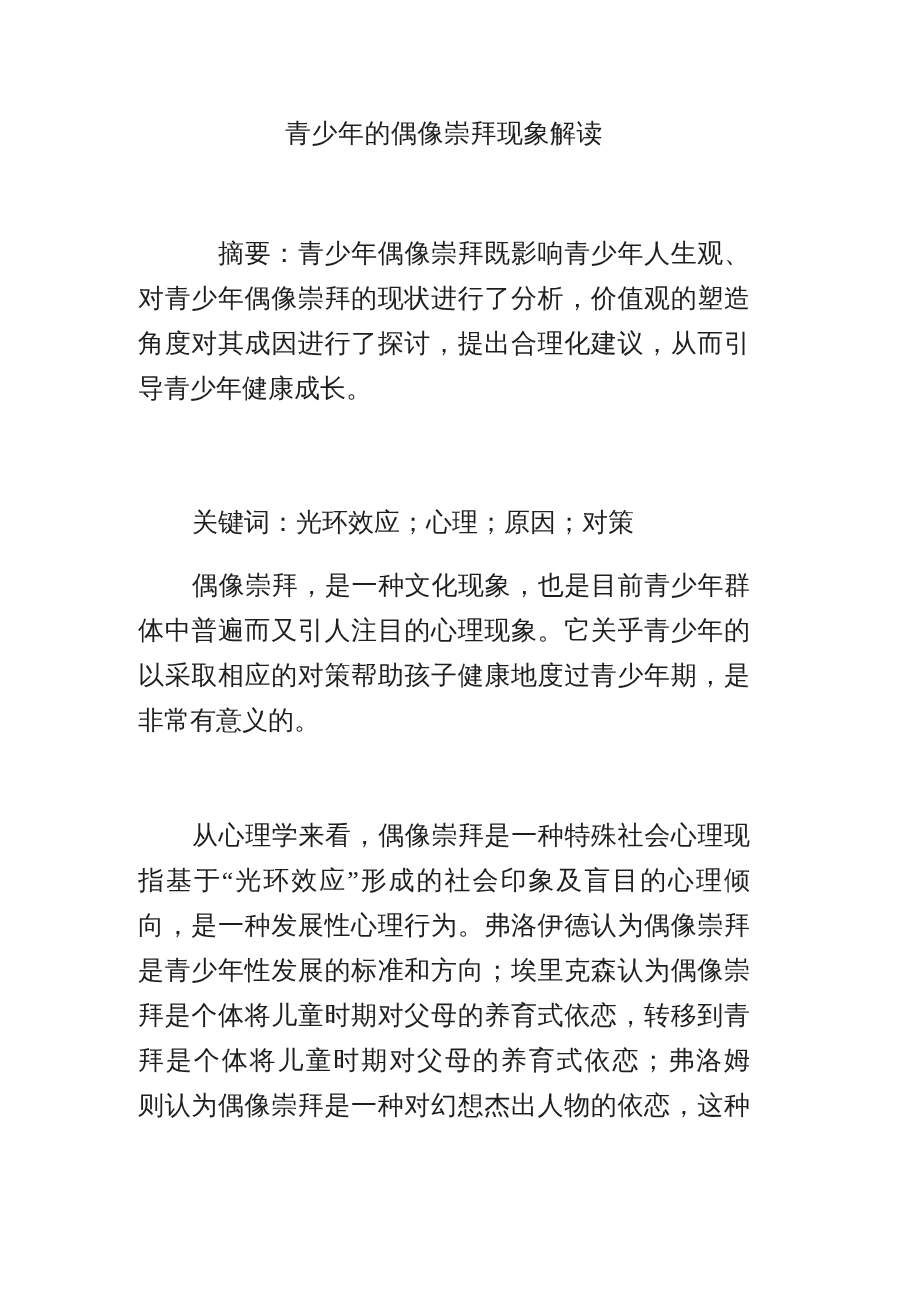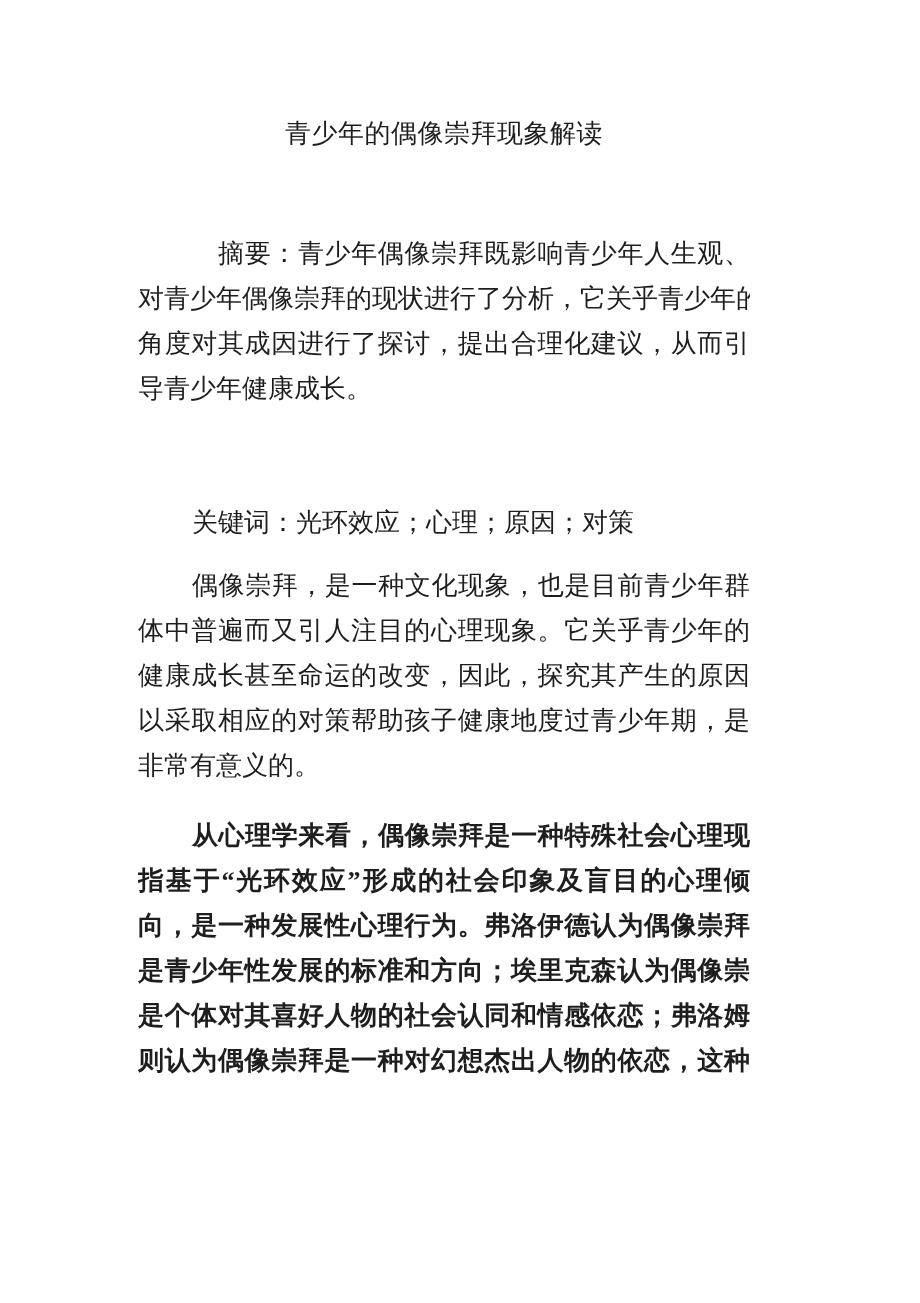--- a/index.html
+++ b/index.html
@@ -49,48 +49,48 @@
     text-align: center;
     text-align-last: left;
   }
   .block .ln.no-just {
     text-align: left;
     text-align-last: left;
   }
   #block-abstract { top: 231px; }
   #block-keywords { top: 500px; }
   #block-para1    { top: 563px; }
-  #block-para2    { top: 813px; font-weight: bold; }
+  #block-para2    { top: 813px; }
 </style>
 </head>
 <body>
 
 <div class="page">
   <h1 class="doc-title">青少年的偶像崇拜现象解读</h1>
 
   <div class="block" id="block-abstract">
       <div class="ln ind-3">摘要：青少年偶像崇拜既影响青少年人生观、</div>
-      <div class="ln">对青少年偶像崇拜的现状进行了分析，它关乎青少年的</div>
+      <div class="ln">对青少年偶像崇拜的现状进行了分析，价值观的塑造</div>
       <div class="ln">角度对其成因进行了探讨，提出合理化建议，从而引</div>
       <div class="ln ln-end">导青少年健康成长。</div>
     </div>
 
   <div class="block" id="block-keywords">
       <div class="ln ind-2 no-just">关键词：光环效应；心理；原因；对策</div>
     </div>
 
   <div class="block" id="block-para1">
       <div class="ln ind-2">偶像崇拜，是一种文化现象，也是目前青少年群</div>
       <div class="ln">体中普遍而又引人注目的心理现象。它关乎青少年的</div>
-      <div class="ln">健康成长甚至命运的改变，因此，探究其产生的原因</div>
       <div class="ln">以采取相应的对策帮助孩子健康地度过青少年期，是</div>
       <div class="ln ln-end">非常有意义的。</div>
     </div>
 
   <div class="block" id="block-para2">
       <div class="ln ind-2">从心理学来看，偶像崇拜是一种特殊社会心理现</div>
       <div class="ln">指基于“光环效应”形成的社会印象及盲目的心理倾</div>
       <div class="ln">向，是一种发展性心理行为。弗洛伊德认为偶像崇拜</div>
       <div class="ln">是青少年性发展的标准和方向；埃里克森认为偶像崇</div>
-      <div class="ln">是个体对其喜好人物的社会认同和情感依恋；弗洛姆</div>
+      <div class="ln">拜是个体将儿童时期对父母的养育式依恋，转移到青</div>
+      <div class="ln">拜是个体将儿童时期对父母的养育式依恋；弗洛姆</div>
       <div class="ln">则认为偶像崇拜是一种对幻想杰出人物的依恋，这种</div>
     </div>
 </div>
 
 </body></html>

